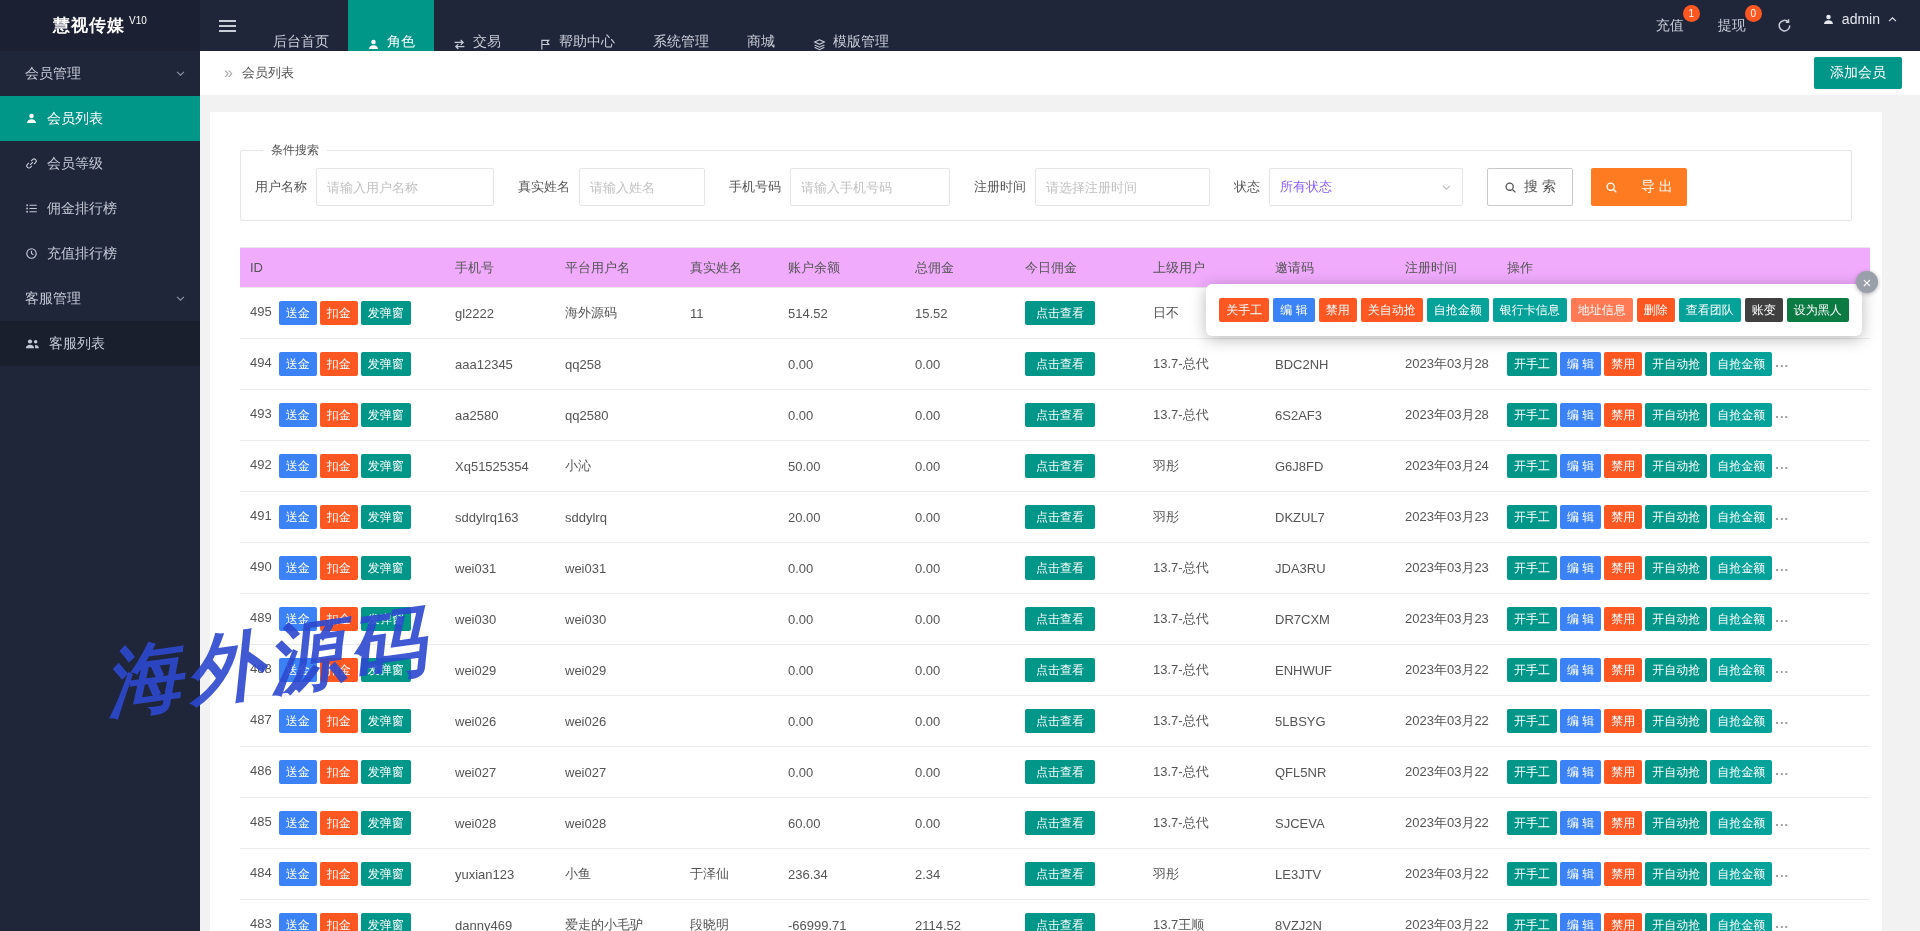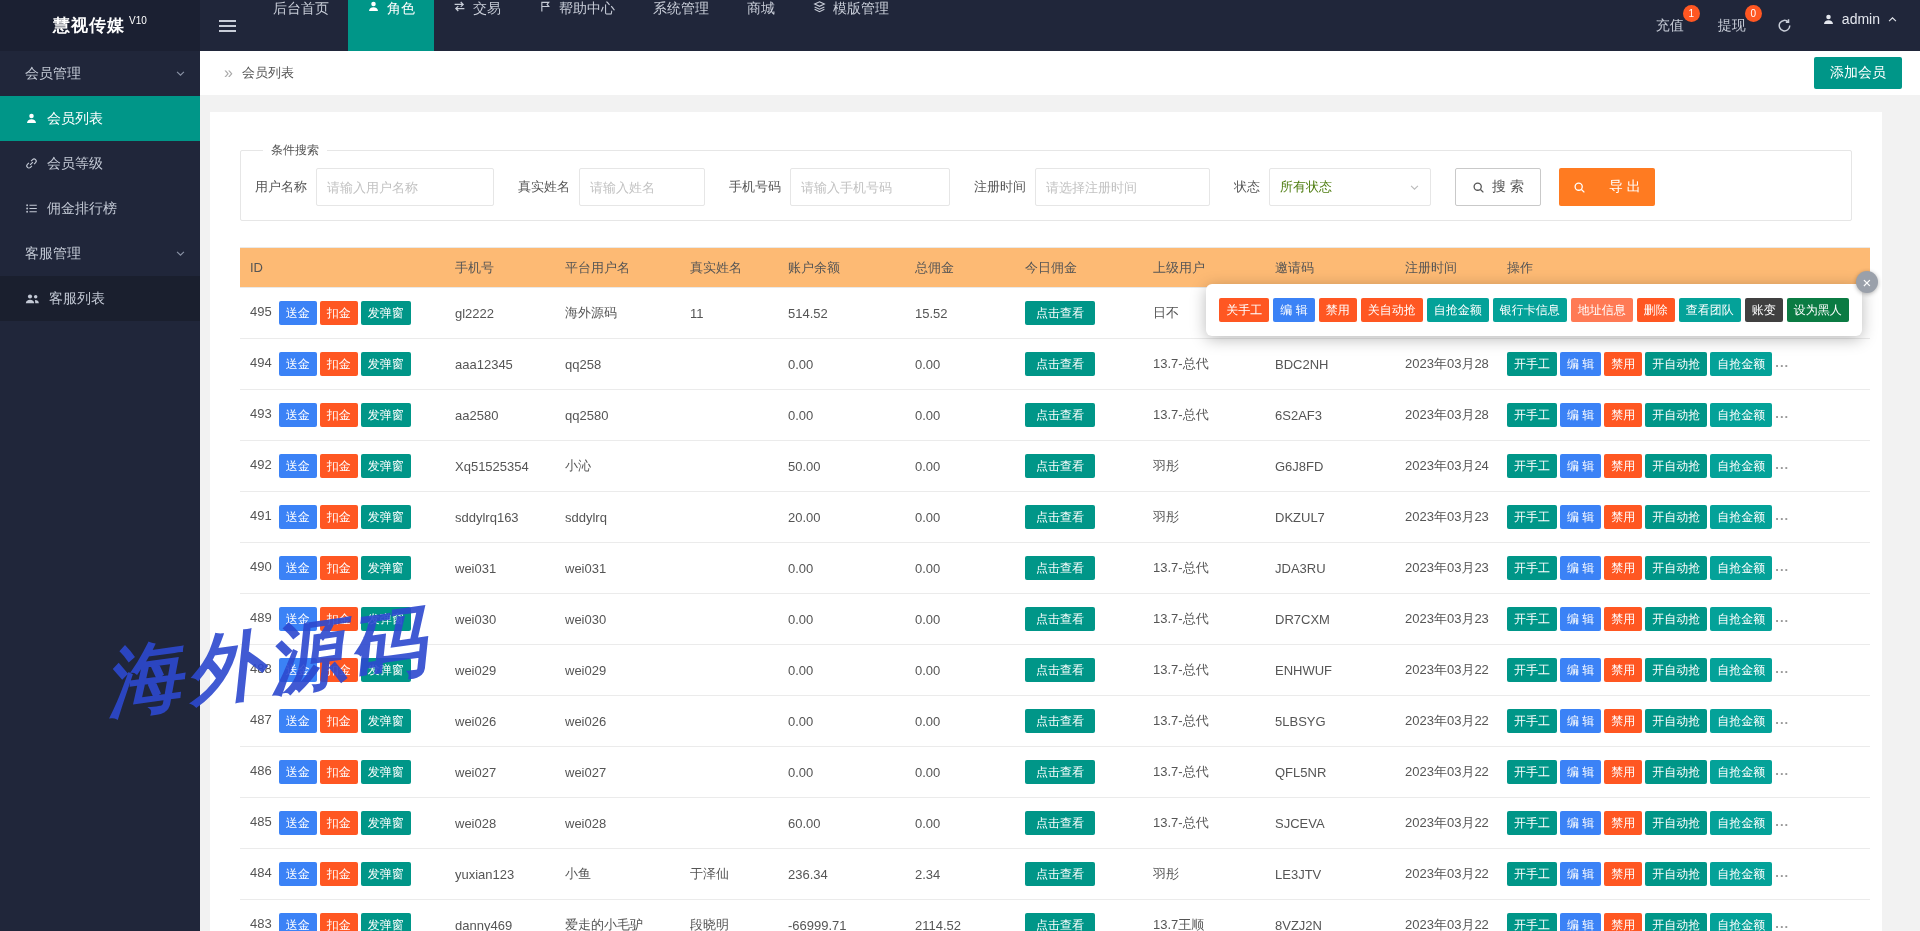--- a/index.html
+++ b/index.html
@@ -7,21 +7,21 @@
   body { position:relative; background:#f2f2f2; font-family:"Liberation Sans", sans-serif; }
   .icon { display:inline-flex; align-items:center; justify-content:center; line-height:0; }
 
   
   .topbar { position:absolute; top:0; left:0; width:1920px; height:51px; background:#20263a; display:flex; align-items:stretch; z-index:40; }
   .logo { width:200px; background:#1b2032; color:#fff; display:flex; align-items:center; justify-content:center; font-size:17px; font-weight:700; letter-spacing:1px; }
   .logo .ver { font-size:10px; font-weight:400; margin-left:4px; margin-top:-10px; letter-spacing:0; }
   .burger { width:54px; display:flex; flex-direction:column; align-items:center; justify-content:center; gap:3px; cursor:pointer; }
   .burger i { display:block; width:17px; height:2px; background:#c8cdd8; }
   .nav-items { display:flex; align-items:stretch; }
-  .nav-item { display:flex; align-items:flex-start; gap:7px; padding:0 19px; font-size:14px; color:#c8cdd8; cursor:pointer; white-space:nowrap; }
+  .nav-item { display:flex; align-items:flex-end; gap:7px; padding:0 19px; font-size:14px; color:#c8cdd8; cursor:pointer; white-space:nowrap; }
   .nav-item.active { background:#009688; color:#fff; }
   .top-right { margin-left:auto; display:flex; align-items:stretch; }
   .top-link { position:relative; padding:0 17px; color:#c8cdd8; font-size:14px; display:flex; align-items:center; cursor:pointer; }
   .badge { position:absolute; top:5px; right:1px; min-width:17px; height:17px; padding:0 4px; background:#ff5722; color:#fff; border-radius:9px; font-size:10px; display:flex; align-items:center; justify-content:center; }
   .refresh-link { padding:0 14px; display:flex; align-items:center; color:#c8cdd8; cursor:pointer; }
   .admin-link { display:flex; align-items:center; gap:7px; padding:0 22px 13px 16px; color:#e4e7ee; font-size:14px; cursor:pointer; }
 
   
   .sidebar { position:absolute; top:51px; left:0; width:200px; bottom:0; background:#20263a; z-index:30; }
   .side-item { height:45px; display:flex; align-items:center; gap:9px; padding:0 15px 0 25px; color:#c3c9d5; font-size:14px; cursor:pointer; position:relative; }
@@ -43,28 +43,28 @@
   fieldset.search legend { font-size:12px; color:#555; padding:0 8px; margin-left:8px; }
   .search-row { display:flex; align-items:center; }
   .sfield { display:flex; align-items:center; margin-right:24px; }
   .slabel { font-size:13px; color:#555; margin-right:9px; white-space:nowrap; }
   .sinput { height:38px; border:1px solid #e6e6e6; border-radius:2px; padding:0 10px; font-size:13px; color:#666; outline:none; }
   .sinput::placeholder { color:#c2c2c2; }
   .f-username .sinput { width:178px; }
   .f-realname .sinput { width:126px; }
   .f-phone .sinput { width:160px; }
   .f-regtime .sinput { width:175px; }
-  .sselect { width:162px; height:38px; border:1px solid #e6e6e6; border-radius:2px; display:flex; align-items:center; justify-content:space-between; padding:0 10px; font-size:13px; color:#4d7c0f; cursor:pointer; }
+  .sselect { width:194px; height:38px; border:1px solid #e6e6e6; border-radius:2px; display:flex; align-items:center; justify-content:space-between; padding:0 10px; font-size:13px; color:#8b5cf6; cursor:pointer; }
   .sel-arrow { color:#bbb; }
   .search-btn { height:38px; border:1px solid #c9c9c9; background:#fff; border-radius:2px; display:flex; align-items:center; gap:7px; padding:0 16px; font-size:14px; color:#555; cursor:pointer; margin-right:18px; }
   .export-btn { height:38px; background:#ff7b21; border:none; border-radius:2px; display:flex; align-items:center; gap:23px; padding:0 14px; font-size:14px; color:#fff; cursor:pointer; }
 
   
   table.members { border-collapse:collapse; table-layout:fixed; width:1630px; margin:26px 0 0 30px; }
-  table.members th { background:#fdba74; height:40px; text-align:left; padding:0 10px; font-weight:400; color:#555; font-size:13px; border-top:1px solid #e9e9e9; border-bottom:1px solid #e9e9e9; white-space:nowrap; overflow:hidden; }
+  table.members th { background:#f0abfc; height:40px; text-align:left; padding:0 10px; font-weight:400; color:#555; font-size:13px; border-top:1px solid #e9e9e9; border-bottom:1px solid #e9e9e9; white-space:nowrap; overflow:hidden; }
   table.members td { height:51px; padding:0 10px; font-size:13px; color:#555; border-bottom:1px solid #ebebeb; white-space:nowrap; overflow:hidden; vertical-align:middle; }
   .rid { margin-right:7px; }
   .btn { display:inline-flex; align-items:center; justify-content:center; color:#fff; font-size:12px; padding:0 7px; height:24px; border-radius:2px; cursor:pointer; white-space:nowrap; border:none; vertical-align:middle; }
   td .btn { margin-right:3px; }
   .btn-green { background:#009688; }
   .btn-teal { background:#04a299; }
   .btn-orange { background:#3b82f6; }
   .btn-red { background:#ff5722; }
   .btn-blue { background:#404040; }
   .btn-darkgreen { background:#0b7b43; }
@@ -198,20 +198,29 @@
     <div class="side-item child">
       <span class="icon ">
         <svg viewBox="0 0 16 16" width="13" height="13" fill="none" stroke="currentColor" stroke-width="1.4">
           <path d="M5.5 4h9M5.5 8h9M5.5 12h9"></path>
           <circle cx="2.6" cy="4" r="1.1" fill="currentColor" stroke="none"></circle>
           <circle cx="2.6" cy="8" r="1.1" fill="currentColor" stroke="none"></circle>
           <circle cx="2.6" cy="12" r="1.1" fill="currentColor" stroke="none"></circle>
         </svg>
       </span>
       <span>佣金排行榜</span>
+    </div>
+    <div class="side-item child">
+      <span class="icon ">
+        <svg viewBox="0 0 16 16" width="13" height="13" fill="none" stroke="currentColor" stroke-width="1.4">
+          <circle cx="8" cy="8" r="5.8"></circle>
+          <path d="M8 4.6V8l2.4 1.6"></path>
+        </svg>
+      </span>
+      <span>充值排行榜</span>
     </div>
     <div class="side-item parent">
       <span>客服管理</span>
       <span class="icon side-arrow">
         <svg viewBox="0 0 16 16" width="11" height="11" fill="none" stroke="currentColor" stroke-width="1.6">
           <path d="M3 5.5l5 5 5-5"></path>
         </svg>
       </span>
     </div>
     <div class="side-item sub">

